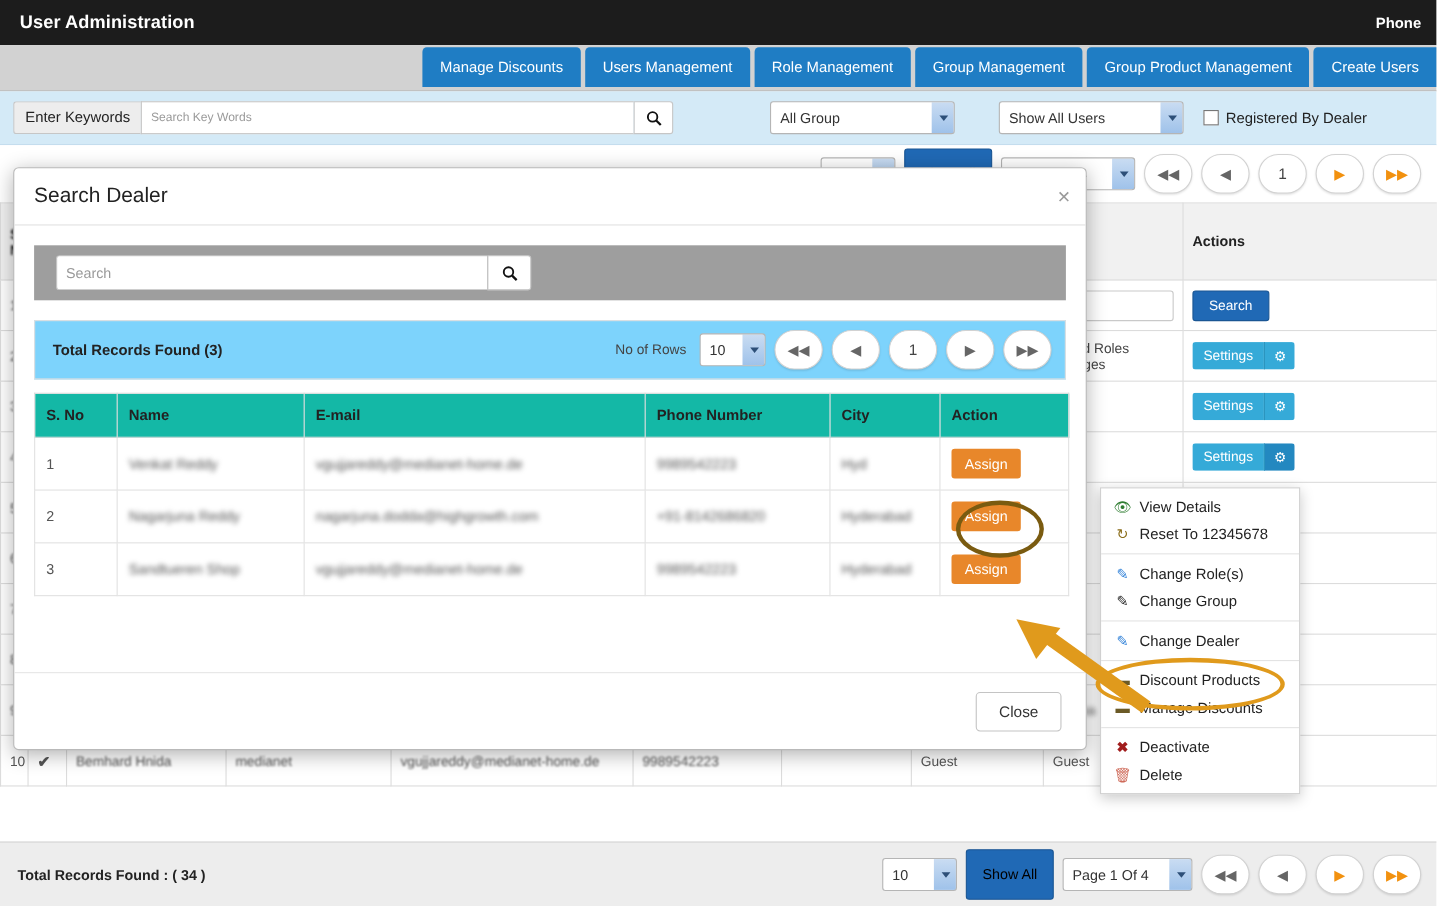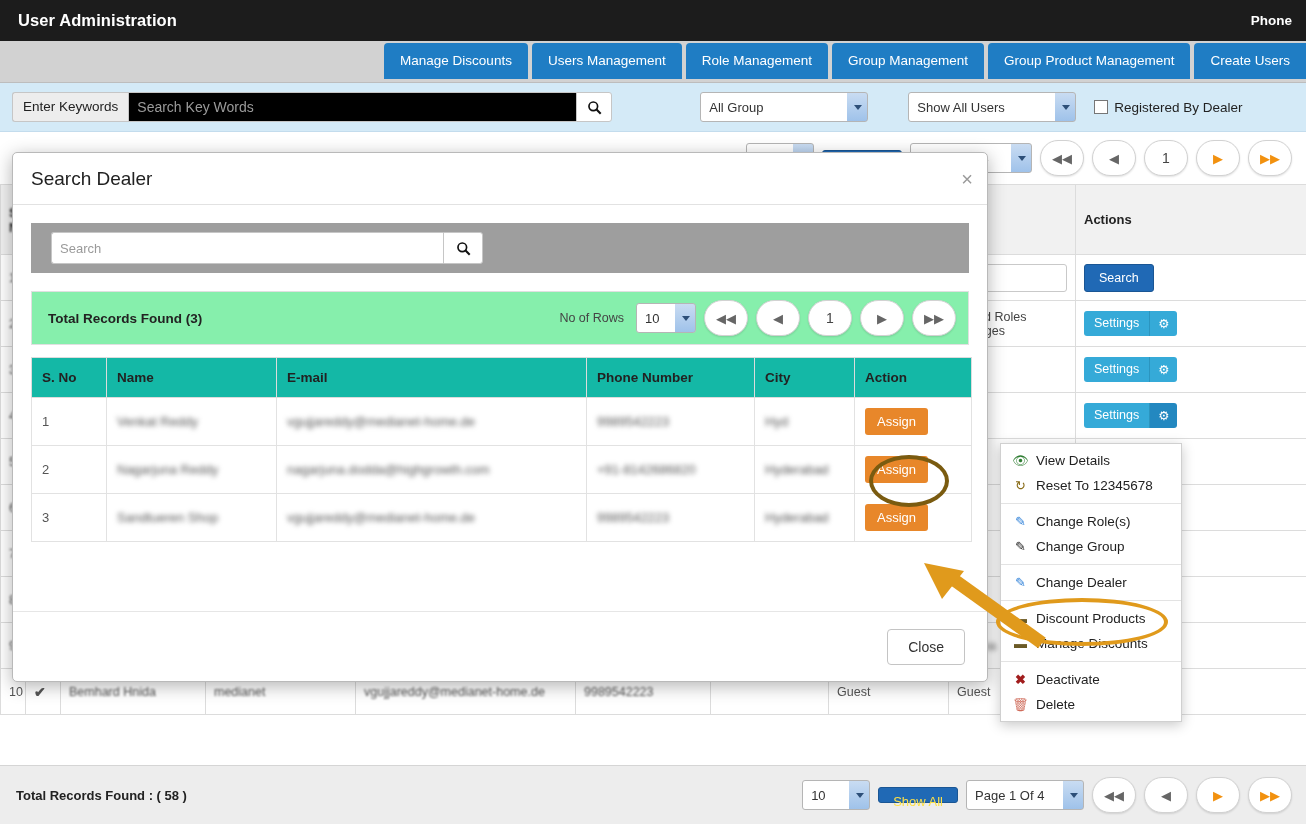--- a/index.html
+++ b/index.html
@@ -67,23 +67,23 @@
     border-radius: 3px 0 0 3px;
     padding: 0 10px;
     line-height: 28px;
     font-size: 13.5px;
     color: #222;
   }
   .kw-input {
     width: 448px;
     border: 1px solid #c6c6c6;
     border-right: none;
-    background: #000000;
+    background: #ffffff;
     padding: 0 8px;
-    font-size: 14px;
+    font-size: 11px;
     color: #8b8b8b;
     font-family: "Liberation Sans", sans-serif;
     outline: none;
   }
   .kw-input::placeholder { color: #9a9a9a; }
   .kw-btn {
     width: 36px;
     border: 1px solid #c6c6c6;
     background: #fff;
     border-radius: 0 3px 3px 0;
@@ -131,24 +131,24 @@
     height: 52px;
     display: flex;
     align-items: center;
     justify-content: flex-end;
     padding-right: 14px;
     gap: 8px;
     background: #fff;
   }
   .btn-blue {
     background: #2069b5;
-    color: #fde047;
+    color: #000000;
     border: 1px solid #1a5694;
     border-radius: 3px;
-    height: 16px;
+    height: 46px;
     padding: 0 14px;
     font-size: 13px;
     line-height: 28px;
     cursor: pointer;
   }
   .pg-sel { width: 68px; }
   .pill {
     width: 44px; height: 36px;
     border-radius: 20px;
     background: #fff;
@@ -279,21 +279,21 @@
   .msearch-btn {
     width: 40px; height: 32px;
     background: #fff;
     border: 1px solid #c6c6c6;
     border-radius: 0 3px 3px 0;
     display: flex; align-items: center; justify-content: center;
     cursor: pointer;
   }
   .mrec-bar {
     margin-top: 18px;
-    background: #86efac;
+    background: #7dd3fc;
     border: 1px solid #e0e0e0;
     height: 54px;
     display: flex;
     align-items: center;
     padding: 0 12px 0 16px;
   }
   .mrec-title { font-size: 13.5px; font-weight: bold; color: #222; }
   .mrec-right { margin-left: auto; display: flex; align-items: center; gap: 8px; }
   .mrec-label { font-size: 12.5px; color: #444; margin-right: 4px; }
   .mtable {
@@ -612,21 +612,21 @@
       <td class="blur-lite">9989542223</td>
       <td></td>
       <td>Guest</td>
       <td>Guest</td>
       <td></td>
     </tr>
   </tbody>
 </table>
 
 <div class="bottombar">
-  <div class="bottom-left">Total Records Found : ( 58 )</div>
+  <div class="bottom-left">Total Records Found : ( 34 )</div>
   <div class="bottom-right">
     <div class="sel-wrap">
       <select class="sel pg-sel">
         <option>10</option>
       </select>
     </div>
     <button class="btn-blue">Show All</button>
     <div class="sel-wrap">
       <select class="sel" style="width:118px;">
         <option>Page 1 Of 4</option>

